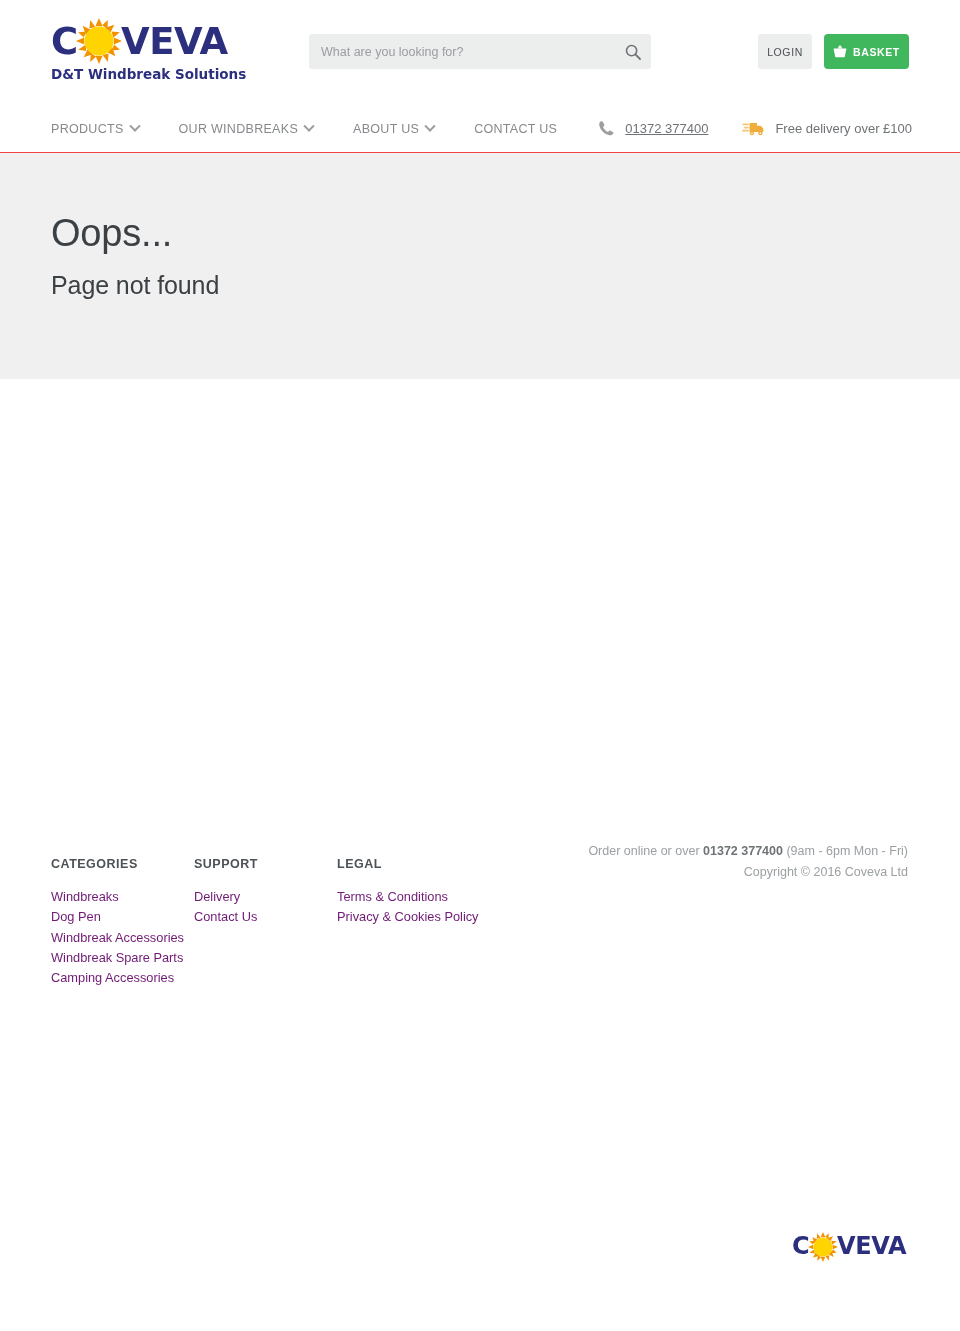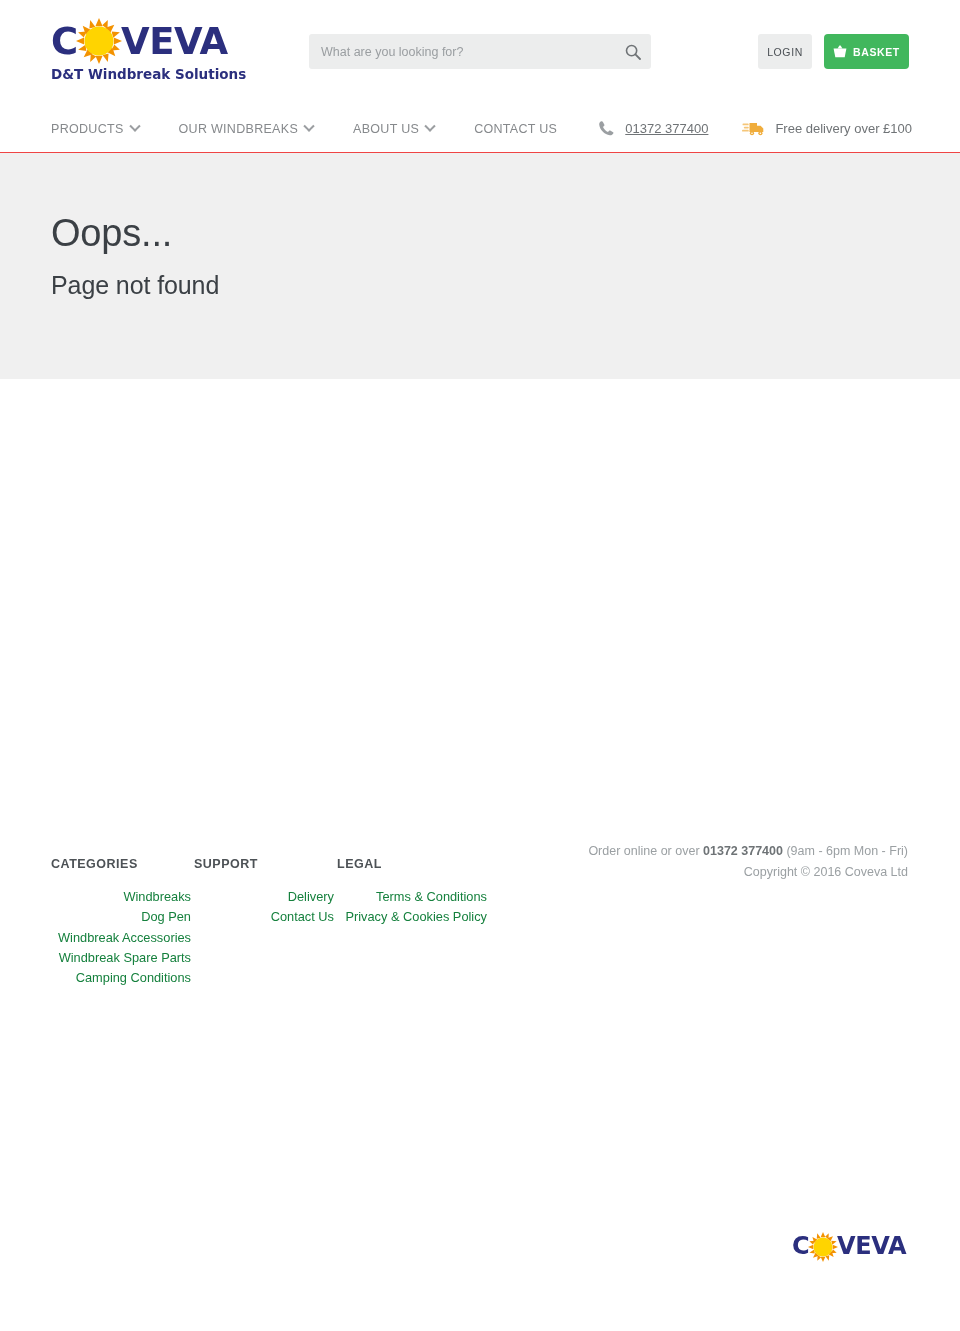--- a/index.html
+++ b/index.html
@@ -262,25 +262,24 @@
     font-size: 12.5px;
     font-weight: bold;
     color: #4d5256;
     letter-spacing: 0.5px;
     margin: 0 0 16px 0;
   }
   .footer-link {
     display: block;
     font-family: "Liberation Sans", sans-serif;
     font-size: 12.8px;
-    color: #15803d;
+    color: #701a75;
     text-decoration: none;
     line-height: 20.3px;
     margin: 0;
-    text-align: right;
   }
   .footer-right {
     position: absolute;
     right: 52px;
     top: 462px;
     text-align: right;
     font-family: "Liberation Sans", sans-serif;
     font-size: 12.5px;
     color: #9ba0a3;
     line-height: 21px;
@@ -430,21 +429,21 @@
   </div>
 
   <div class="footer">
 
     <div class="footer-col c1">
       <div class="footer-head">CATEGORIES</div>
       <a class="footer-link" href="#">Windbreaks</a>
       <a class="footer-link" href="#">Dog Pen</a>
       <a class="footer-link" href="#">Windbreak Accessories</a>
       <a class="footer-link" href="#">Windbreak Spare Parts</a>
-      <a class="footer-link" href="#">Camping Conditions</a>
+      <a class="footer-link" href="#">Camping Accessories</a>
     </div>
 
     <div class="footer-col c3">
       <div class="footer-head">LEGAL</div>
       <a class="footer-link" href="#">Terms &amp; Conditions</a>
       <a class="footer-link" href="#">Privacy &amp; Cookies Policy</a>
     </div>
 
     <div class="footer-col c2">
       <div class="footer-head">SUPPORT</div>

